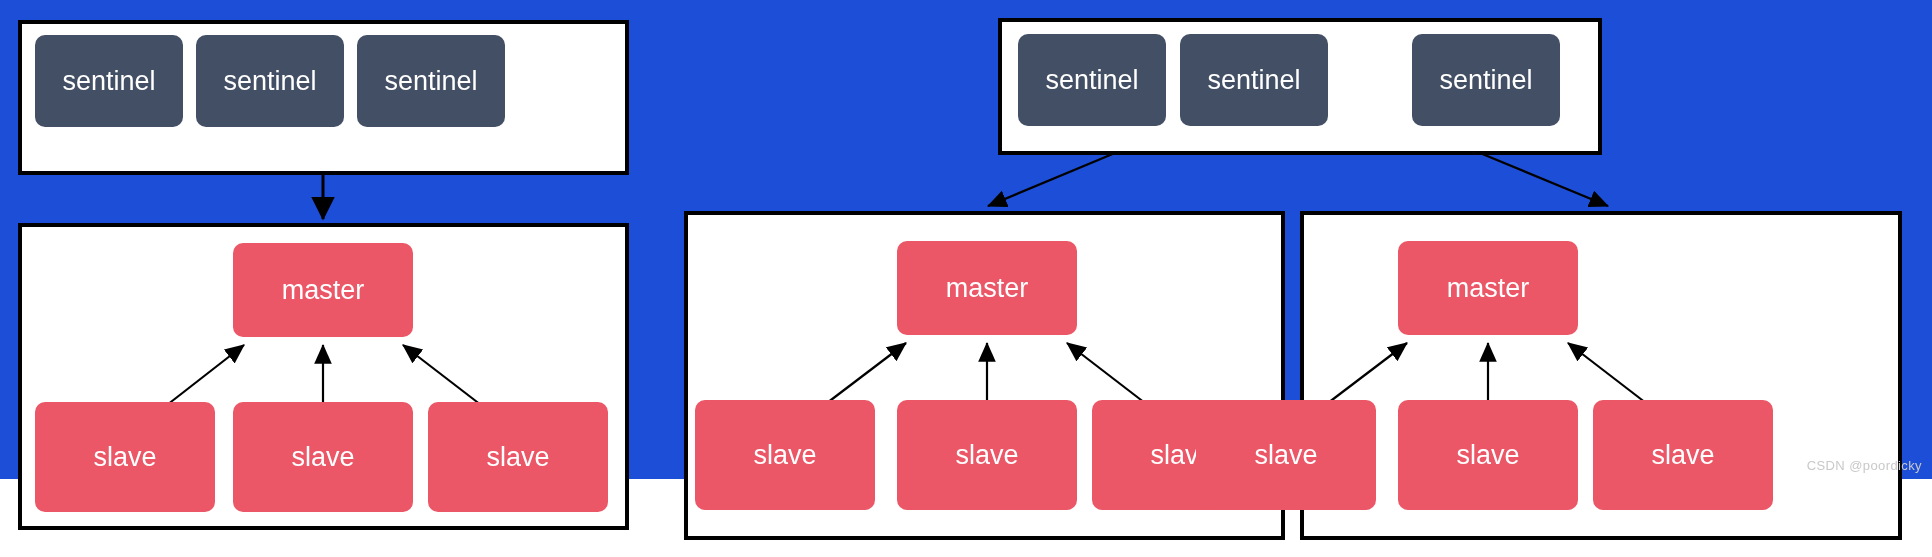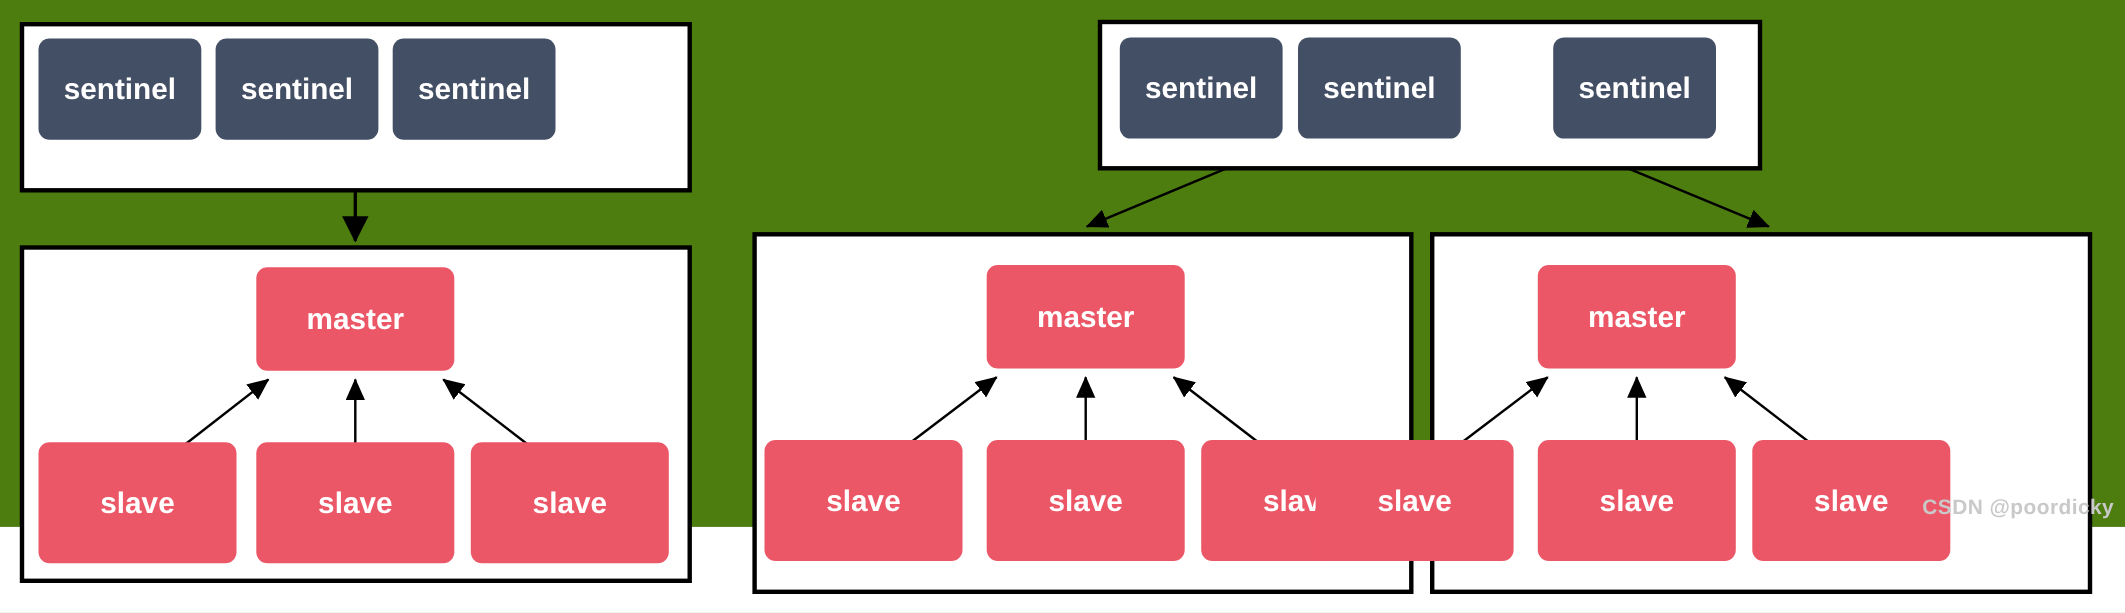--- a/index.html
+++ b/index.html
@@ -1,26 +1,26 @@
 <!DOCTYPE html>
 <html><head>
 <meta charset="utf-8">
 <style>
   html,body{margin:0;padding:0;background:#ffffff;}
   body{width:1932px;height:557px;font-family:"Liberation Sans",sans-serif;overflow:hidden;}
-  #stage{position:relative;width:1932px;height:479px;background:#4d7c0f;font-weight:bold;}
+  #stage{position:relative;width:1932px;height:479px;background:#1d4ed8;}
   svg#canvas{position:absolute;left:0;top:0;width:1932px;height:557px;}
   .group-frame{fill:#ffffff;stroke:#000000;stroke-width:4;}
   .node-rect{rx:10;ry:10;}
   .node-sentinel{fill:#434F64;}
   .node-redis{fill:#EC5767;}
   .node-label{fill:#ffffff;font-family:"Liberation Sans",sans-serif;font-size:27px;text-anchor:middle;dominant-baseline:middle;}
   .link-line{stroke:#000000;stroke-width:2.2;fill:none;}
   .link-line-thick{stroke:#000000;stroke-width:3;fill:none;}
-  .watermark{position:absolute;right:10px;bottom:6px;color:#c9c9c9;font-family:"Liberation Sans",sans-serif;font-size:19px;letter-spacing:0.4px;white-space:nowrap;text-align:right;}
+  .watermark{position:absolute;right:10px;bottom:6px;color:#c9c9c9;font-family:"Liberation Sans",sans-serif;font-size:13px;letter-spacing:0.4px;white-space:nowrap;text-align:right;}
 </style>
 </head>
 <body>
 
 <div id="stage">
 
   <svg id="canvas" viewBox="0 0 1932 557">
     <defs>
       <marker id="arrowhead" markerWidth="11" markerHeight="11" refX="8.5" refY="4" orient="auto" markerUnits="strokeWidth">
         <path d="M0,0 L9,4 L0,8 z" fill="#000000"></path>

